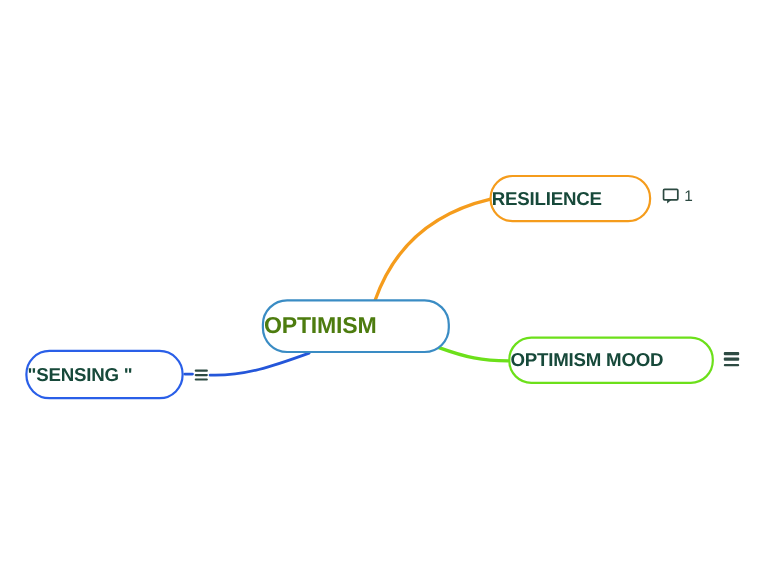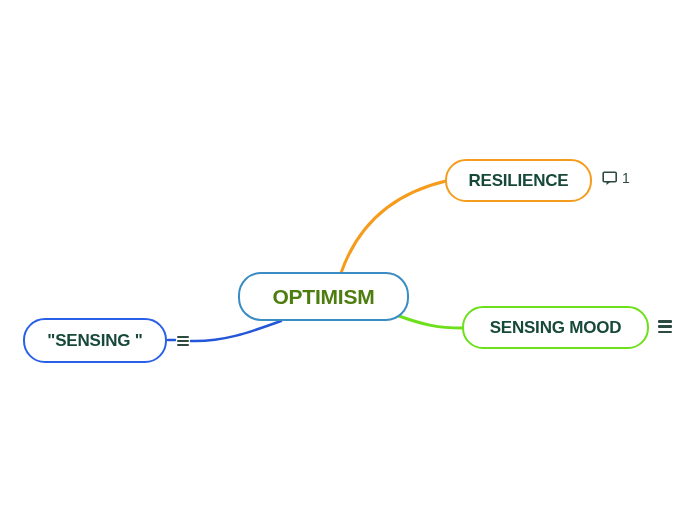--- a/index.html
+++ b/index.html
@@ -20,21 +20,21 @@
     left: 0;
     top: 0;
     width: 696px;
     height: 520px;
     pointer-events: none;
   }
   .node {
     position: absolute;
     display: flex;
     align-items: center;
-    justify-content: center;
+    justify-content: flex-start;
     background: #ffffff;
     box-sizing: border-box;
     font-weight: bold;
     cursor: pointer;
     white-space: pre;
     letter-spacing: -0.2px;
   }
   .node-root {
     left: 238px;
     top: 272px;
@@ -127,21 +127,21 @@
 
   <div class="node node-root">
     <span>OPTIMISM</span>
   </div>
 
   <div class="node node-resilience">
     <span>RESILIENCE</span>
   </div>
 
   <div class="node node-positive-mood">
-    <span>SENSING MOOD</span>
+    <span>OPTIMISM MOOD</span>
   </div>
 
   <div class="node node-sensing">
     <span>"SENSING "</span>
   </div>
 
   <div class="comment-badge">
     <svg width="16" height="15" viewBox="0 0 16 15" xmlns="http://www.w3.org/2000/svg">
       <rect x="1.2" y="1.2" width="13" height="9.5" rx="1" fill="none" stroke="#2d4a42" stroke-width="1.6"></rect>
       <path d="M 4.5 10.7 L 4.5 14 L 8.5 10.7" fill="#2d4a42" stroke="none"></path>

